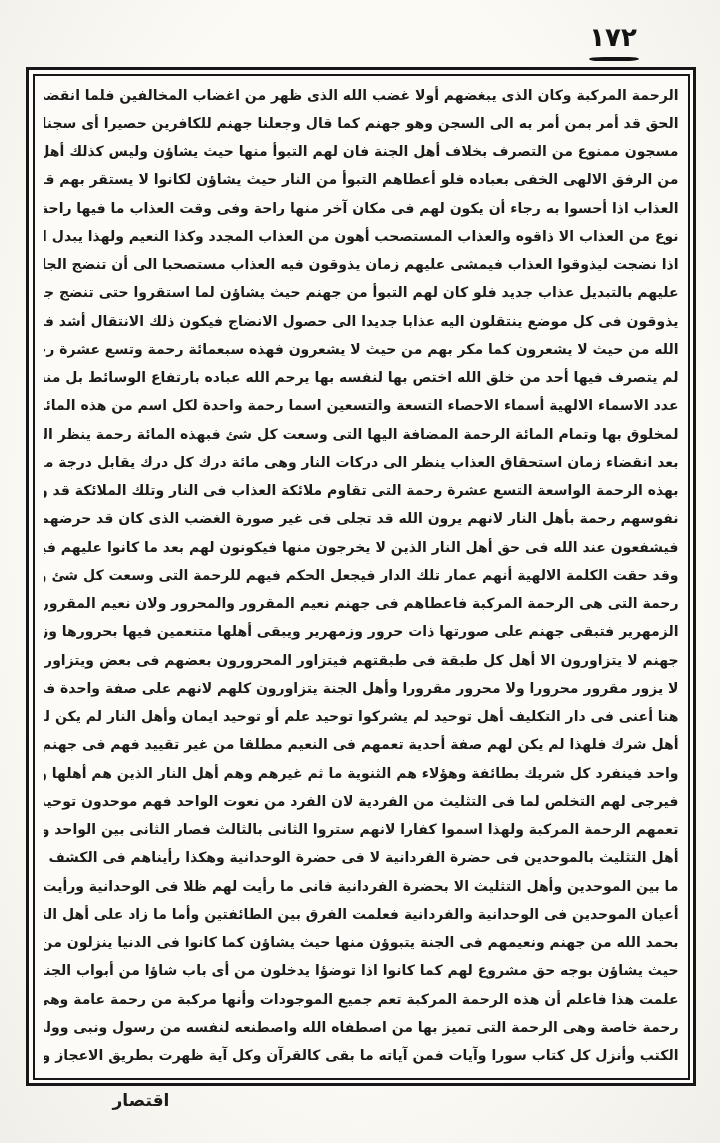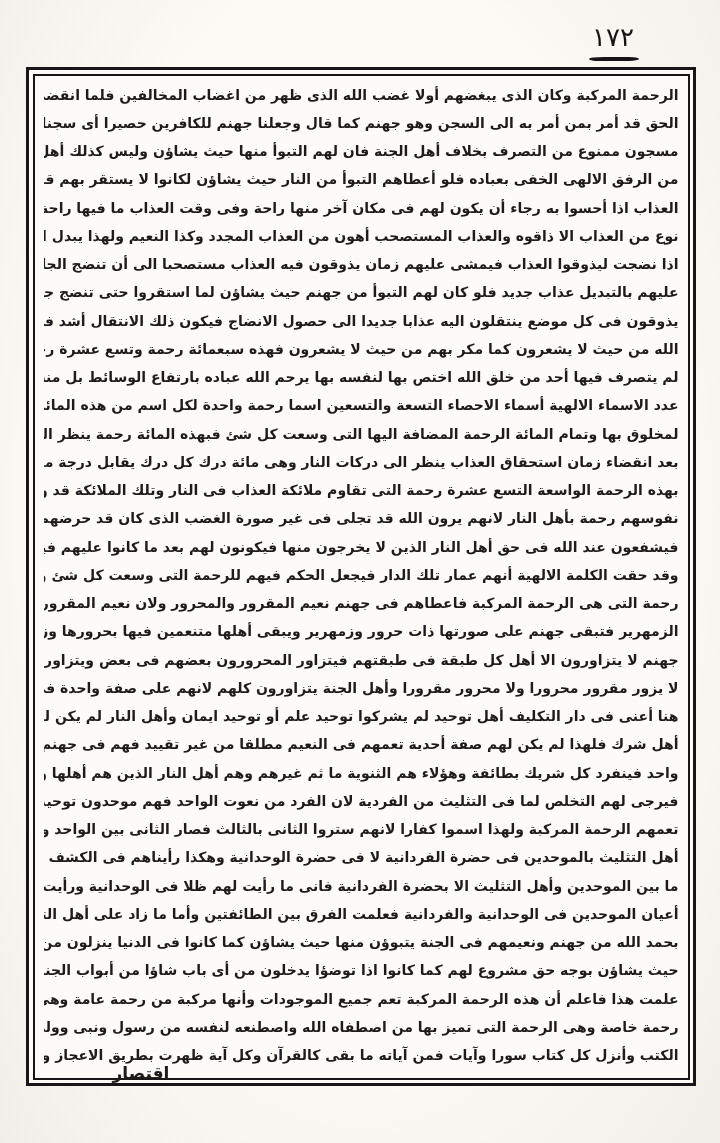--- a/index.html
+++ b/index.html
@@ -8,21 +8,21 @@
     background:#fbfaf5;
     font-family:"DejaVu Sans","Liberation Sans",sans-serif;
     color:#1b1b1b;
   }
   .paper-vignette{
     position:absolute;inset:0;pointer-events:none;
     background:radial-gradient(ellipse at 50% 45%, rgba(255,255,255,0) 60%, rgba(190,186,175,0.18) 100%);
   }
   .page-number{
     position:absolute;top:22px;left:574px;width:78px;
-    text-align:center;font-size:26px;font-weight:normal;color:#141414;
+    text-align:center;font-size:26px;font-weight:bold;color:#141414;
     letter-spacing:2px;
   }
   .page-number-underline{
     position:absolute;top:57px;left:589px;width:50px;height:4px;
     background:#141414;border-radius:60% 40% 60% 40% / 100% 100% 100% 100%;
   }
   .frame-outer{
     position:absolute;left:26px;top:67px;width:670px;height:1019px;
     box-sizing:border-box;border:3.5px solid #171717;
     background:#fcfbf7;
@@ -38,21 +38,21 @@
   .text-line{
     height:28.25px;line-height:28.25px;
     font-size:14px;font-weight:bold;
     white-space:nowrap;overflow:hidden;
     text-align:justify;text-align-last:justify;text-justify:inter-word;
     color:#1d1c1a;
   }
   
   .text-line::after{content:"";display:inline-block;width:0;}
   .catchword{
-    position:absolute;top:1063px;left:96px;width:90px;
+    position:absolute;top:1090px;left:96px;width:90px;
     direction:rtl;text-align:center;
     font-size:17px;font-weight:bold;color:#1d1c1a;
   }
 </style>
 </head>
 <body>
 
 <div class="paper-vignette"></div>
 
 <div class="page-number">١٧٢</div>

